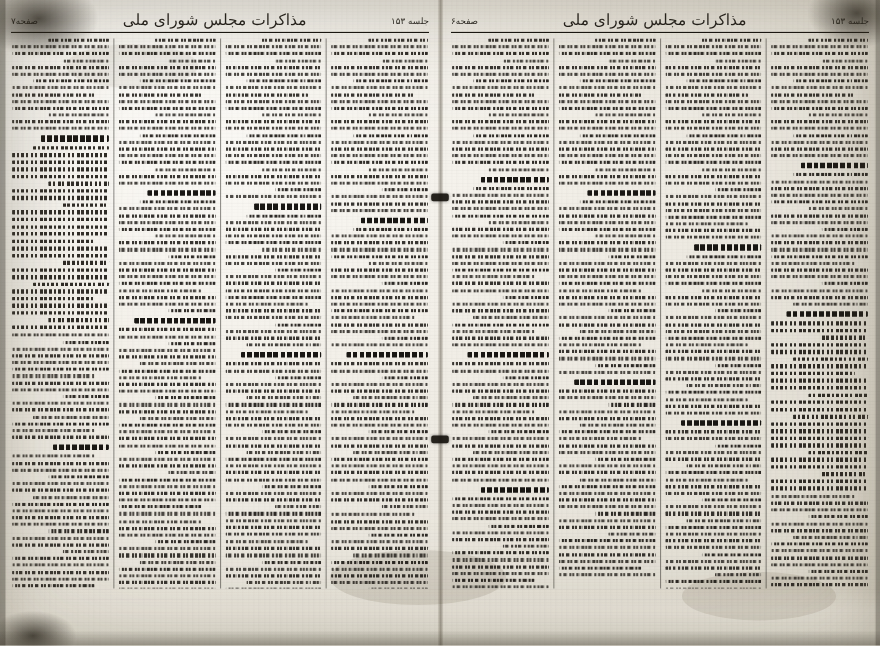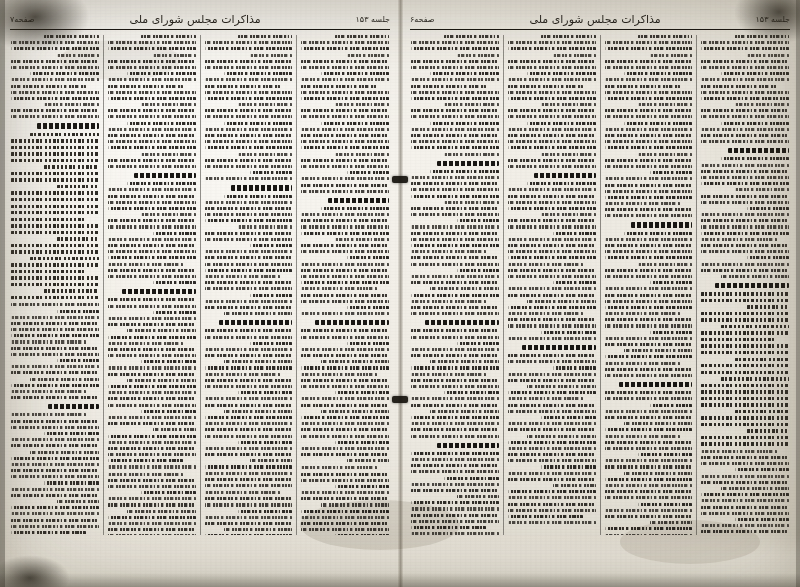--- a/index.html
+++ b/index.html
@@ -36,21 +36,21 @@
   #page-right{left:400px;width:400px;}
   #page-left{left:0px;width:400px;}
 
   
   .hdr{
     position:absolute;top:9px;left:10px;right:10px;height:20px;
     display:flex;align-items:center;justify-content:space-between;
     font-family:"DejaVu Sans", sans-serif;
     font-size:8.5px;color:#1d1a16;white-space:nowrap;
   }
-  .hdr .mid{font-size:11px;letter-spacing:.2px;}
+  .hdr .mid{font-size:14px;letter-spacing:.2px;}
   .hdr .side{font-size:8px;}
   .rule{
     position:absolute;left:10px;right:10px;top:29px;height:0;
     border-top:1.6px solid #14110d;
   }
 
   
   .cols{
     position:absolute;top:35px;bottom:52px;left:7px;right:7px;
     display:flex;flex-direction:row;gap:0;

